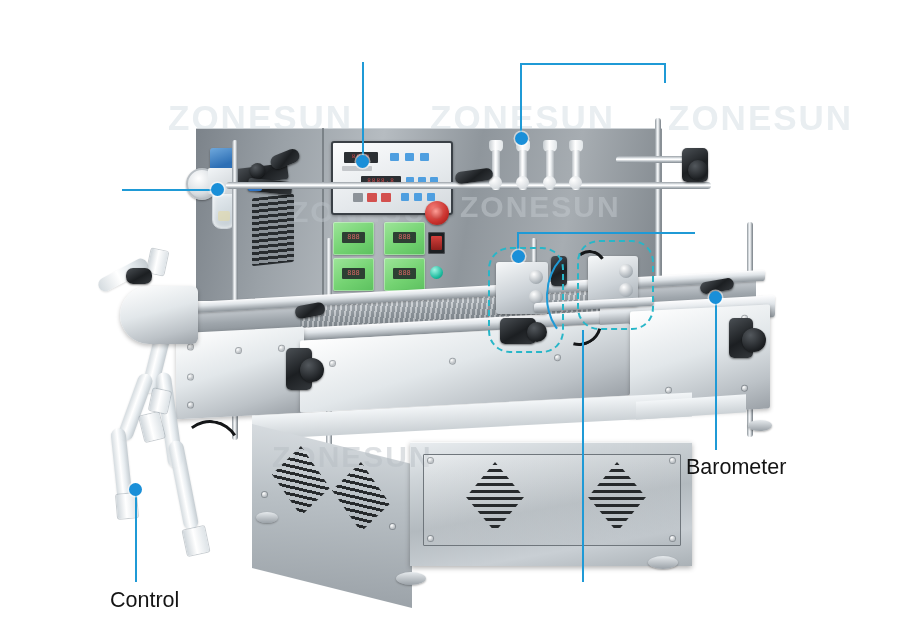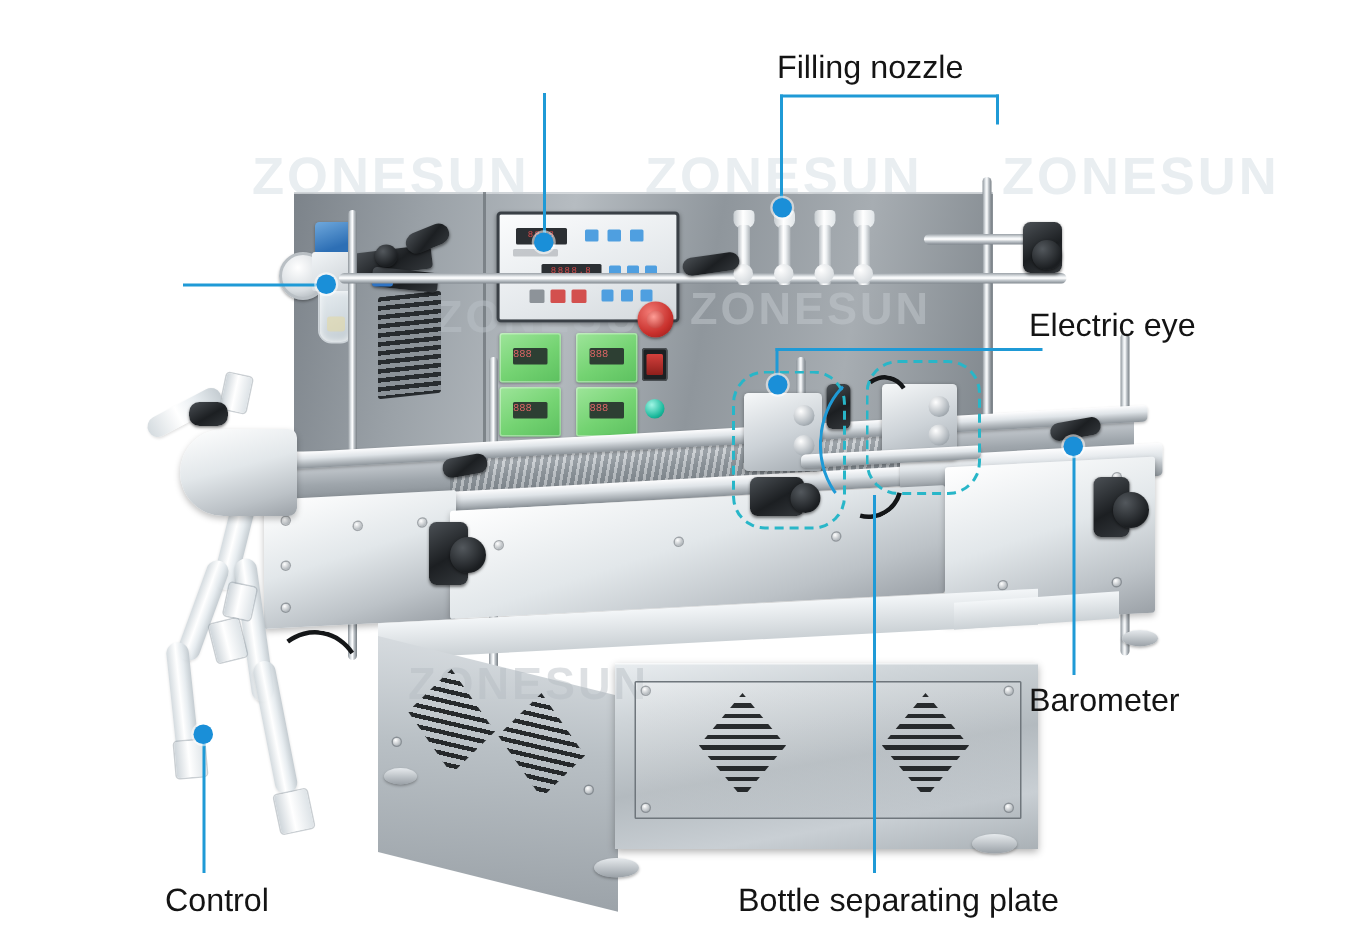--- a/index.html
+++ b/index.html
@@ -30,21 +30,21 @@
        font-family:"Liberation Mono",monospace;line-height:9px;}
   .btn-b{position:absolute;background:#4f9fe0;border-radius:1px;}
   .btn-r{position:absolute;background:#d3504e;border-radius:1px;}
   .btn-g{position:absolute;background:#8d9399;border-radius:1px;}
 
   
   .greenmod{position:absolute;width:41px;height:33px;border-radius:2px;
     background:linear-gradient(150deg,#9ee59a,#74d372 55%,#5cc05f);
     box-shadow:inset 0 0 0 1px rgba(255,255,255,.35),0 1px 2px rgba(0,0,0,.3);}
   .greenmod i{position:absolute;left:9px;top:10px;width:23px;height:11px;background:#2d3f33;border-radius:1px;
-    color:#d66;font-size:7px;line-height:11px;font-family:"Liberation Mono",monospace;font-style:normal;}
+    color:#d66;font-size:7px;text-align:center;line-height:11px;font-family:"Liberation Mono",monospace;font-style:normal;}
 
   
   .estop{position:absolute;left:425px;top:201px;width:24px;height:24px;border-radius:50%;
     background:radial-gradient(circle at 35% 30%,#f27a74,#c8302c 62%,#8e1b18);
     box-shadow:0 1px 2px rgba(0,0,0,.45);}
   .estop:after{content:"";position:absolute;left:6px;top:6px;width:12px;height:12px;border-radius:50%;
     background:radial-gradient(circle at 40% 35%,#ff9d96,#b52622);}
   .rocker{position:absolute;left:428px;top:232px;width:17px;height:22px;background:#1d2023;border-radius:2px;
     box-shadow:inset 0 0 0 1px #4a4f53;}
   .rocker:after{content:"";position:absolute;left:3px;top:4px;width:11px;height:14px;
@@ -333,39 +333,36 @@
 
     <div class="cab-top" style="left:636px;top:398px;width:110px;height:18px;transform:skewY(-4deg);"></div>
   </div>
 
   <div class="dashbox" style="left:488px;top:247px;width:72px;height:102px;"></div>
   <div class="dashbox" style="left:577px;top:240px;width:73px;height:86px;"></div>
 
   <div class="lead v" style="left:362px;top:62px;height:98px;"></div>
   <div class="dot" style="left:356px;top:155px;"></div>
 
-  <div class="lbl" style="left:518px;top:33px;">Filling nozzle</div>
   <div class="lead h" style="left:520px;top:63px;width:146px;"></div>
   <div class="lead v" style="left:520px;top:63px;height:74px;"></div>
   <div class="dot" style="left:515px;top:132px;"></div>
   <div class="lead v" style="left:664px;top:63px;height:20px;"></div>
 
   <div class="lead h" style="left:122px;top:189px;width:93px;"></div>
   <div class="dot" style="left:211px;top:183px;"></div>
 
-  <div class="lbl" style="left:686px;top:205px;">Electric eye</div>
   <div class="lead h" style="left:517px;top:232px;width:178px;"></div>
   <div class="lead v" style="left:517px;top:232px;height:22px;"></div>
   <div class="dot" style="left:512px;top:250px;"></div>
 
   <div class="lbl" style="left:686px;top:455px;">Barometer</div>
   <div class="lead v" style="left:715px;top:302px;height:148px;"></div>
   <div class="dot" style="left:709px;top:291px;"></div>
 
   <div class="lbl" style="left:110px;top:588px;">Control</div>
   <div class="lead v" style="left:135px;top:494px;height:88px;"></div>
   <div class="dot" style="left:129px;top:483px;"></div>
 
-  <div class="lbl" style="left:492px;top:588px;">Bottle separating plate</div>
   <div class="lead v" style="left:582px;top:330px;height:252px;"></div>
   <div class="curve" style="left:546px;top:246px;width:74px;height:94px;border-left-width:2.8px;transform:rotate(4deg);"></div>
 
 </div>
 
 </body></html>

